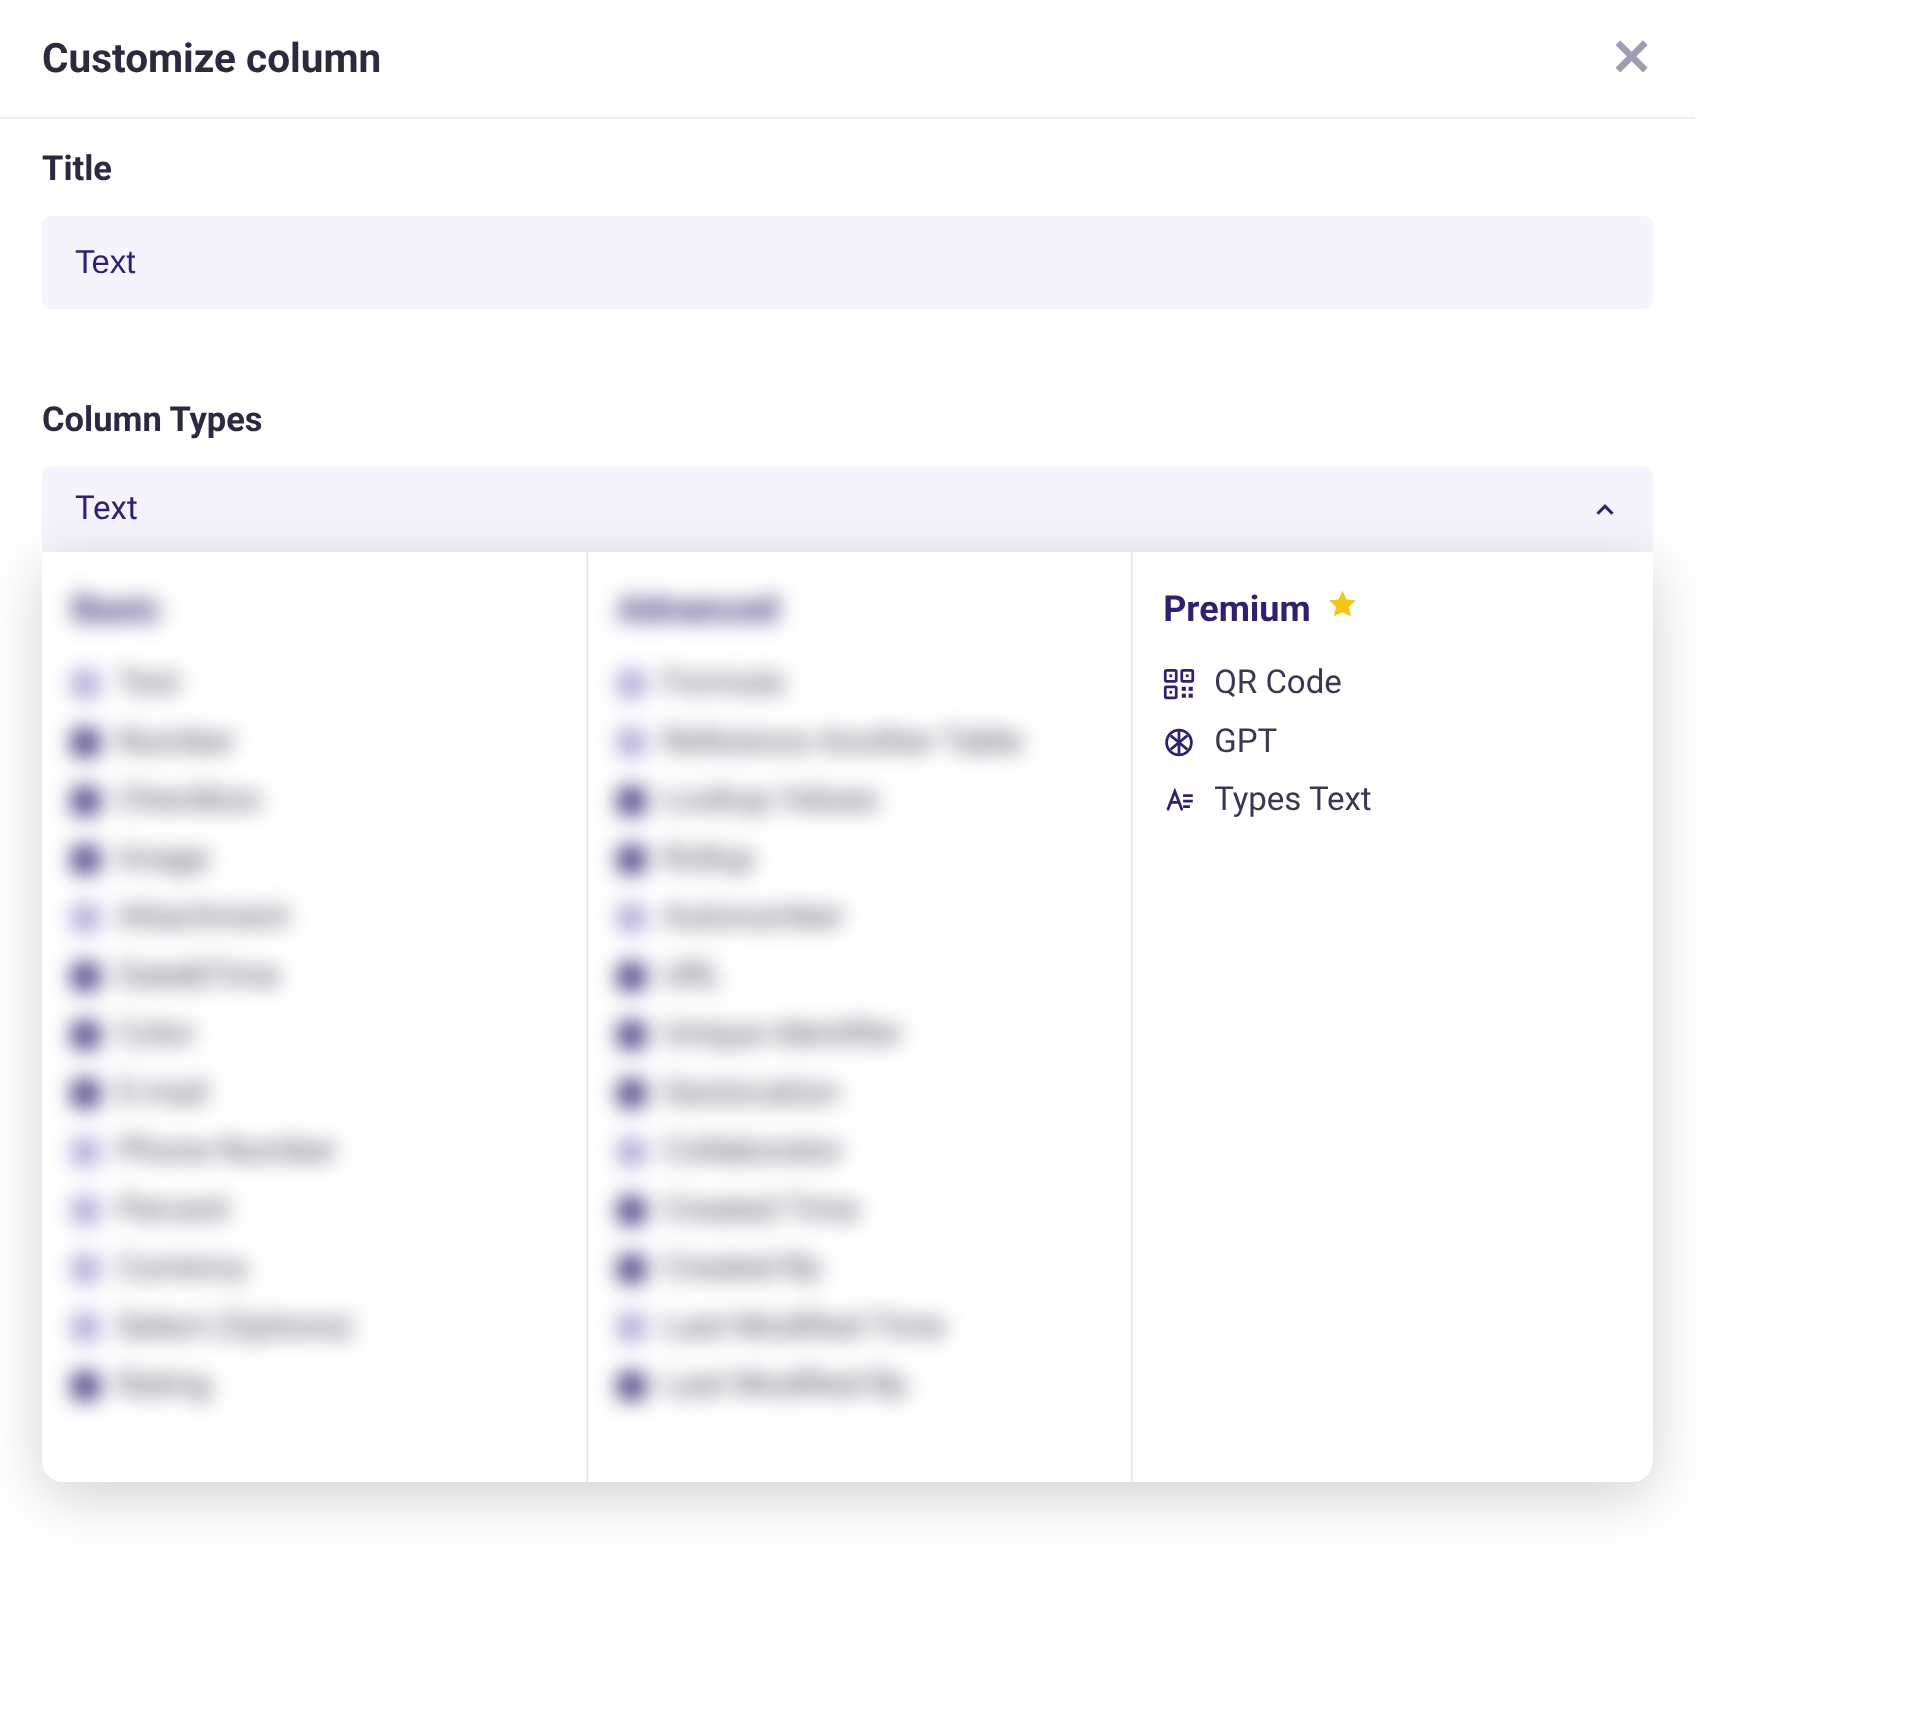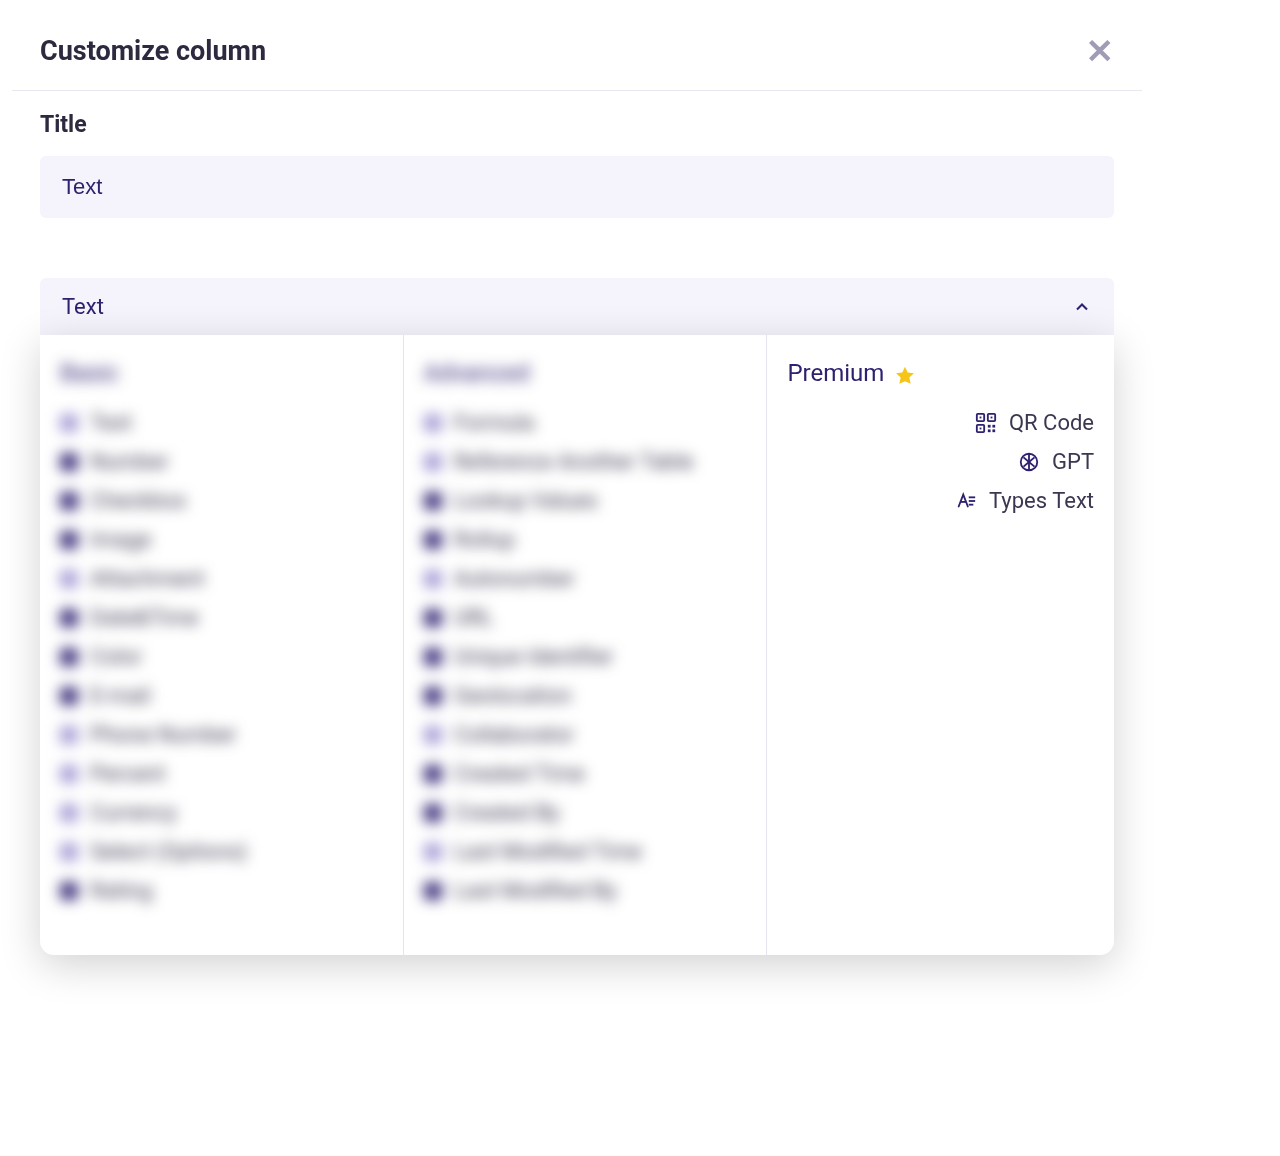--- a/index.html
+++ b/index.html
@@ -5,21 +5,21 @@
   * { box-sizing: border-box; margin: 0; padding: 0; }
   html, body {
     width: 1280px;
     height: 1156px;
     font-family: -apple-system, BlinkMacSystemFont, "Segoe UI", Roboto, sans-serif;
     background: #fff;
     color: #2d2b55;
   }
   .modal {
     width: 1130px;
-    margin: 12px;
+    margin: 0;
     position: relative;
     background: #fff;
     border-radius: 8px;
   }
   .header {
     display: flex;
     align-items: center;
     justify-content: space-between;
     padding: 22px 28px 22px 28px;
     border-bottom: 1px solid #e9e7f0;
@@ -88,41 +88,40 @@
     position: relative;
   }
   .col:last-child { border-right: none; }
   .col.blurred .col-inner {
     filter: blur(7px);
     pointer-events: none;
     user-select: none;
   }
   .col-heading {
     font-size: 24px;
-    font-weight: 400;
+    font-weight: 700;
     color: #2d2270;
     margin-bottom: 16px;
     display: flex;
-    align-items: flex-end;
+    align-items: flex-start;
     gap: 10px;
   }
   .star {
     width: 22px;
     height: 22px;
     fill: #f5c518;
   }
   .option {
     display: flex;
     align-items: center;
     gap: 12px;
     padding: 7px 0;
     font-size: 22px;
     color: #3a3850;
     cursor: pointer;
-    justify-content: flex-end;
   }
   .option .icon {
     width: 22px;
     height: 22px;
     display: inline-flex;
     align-items: center;
     justify-content: center;
     color: #2d2270;
     flex-shrink: 0;
   }
@@ -153,20 +152,21 @@
     <h1>Customize column</h1>
     <span class="close-btn">✕</span>
   </div>
 
   <div class="section">
     <div class="label">Title</div>
     <input class="input-box" type="text" value="Text" style="">
   </div>
 
   <div class="section" style="padding-top:50px;padding-bottom:0;">
+    <div class="label">Column Types</div>
     <div class="select-box">
       <span>Text</span>
       <svg class="chevron" viewBox="0 0 24 24" fill="none" stroke="#2d2270" stroke-width="2.5">
         <polyline points="6 15 12 9 18 15"></polyline>
       </svg>
     </div>
   </div>
 
   <div class="dropdown">
 

